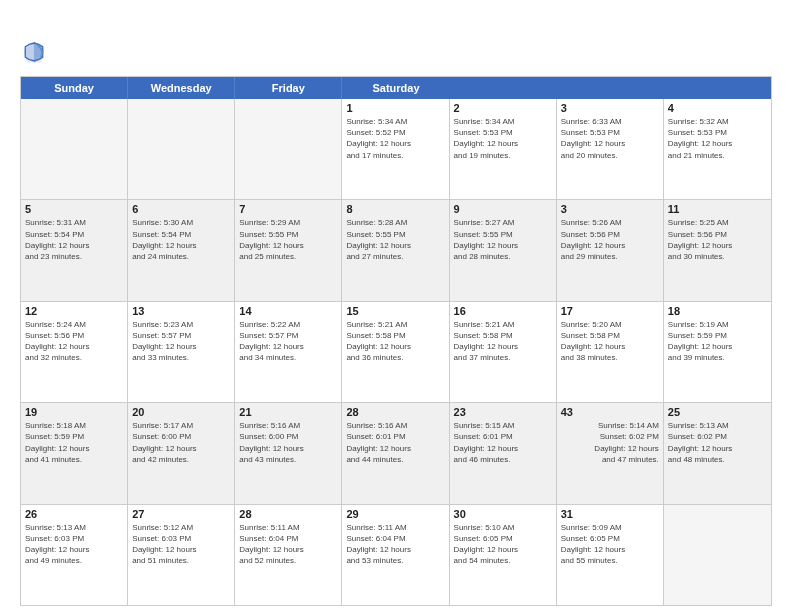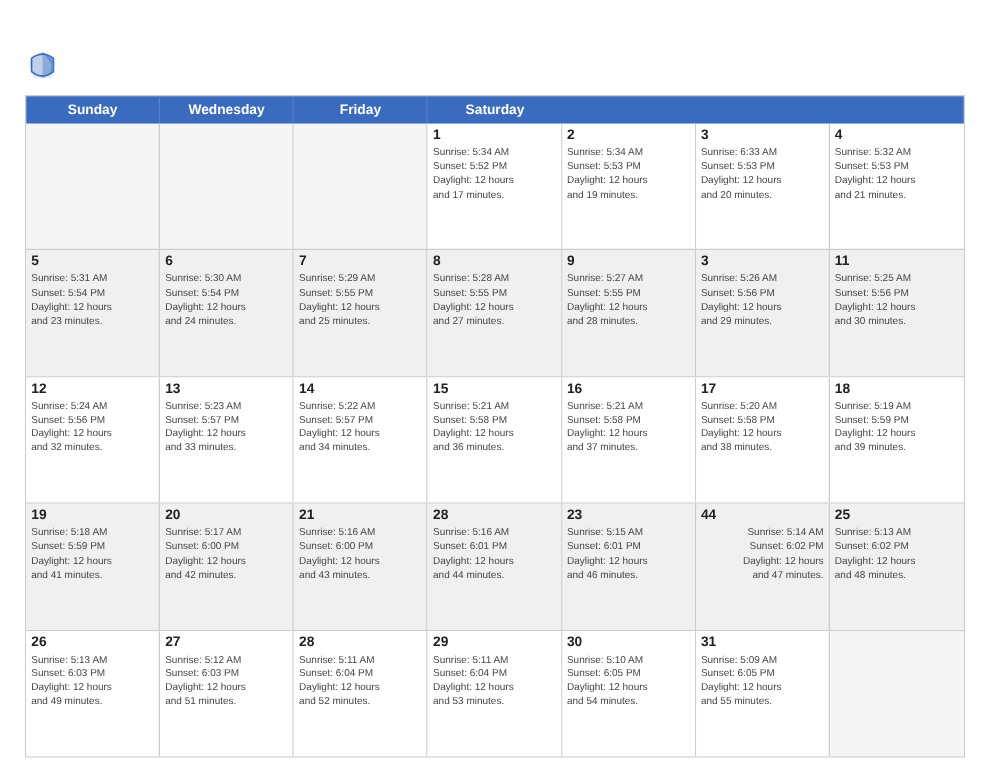--- a/index.html
+++ b/index.html
@@ -310,21 +310,21 @@
 and 44 minutes.</div>
           </div>
           <div class="cal-cell alt-bg">
             <span class="day-num">23</span>
             <div class="day-info" style="white-space: pre-line;">Sunrise: 5:15 AM
 Sunset: 6:01 PM
 Daylight: 12 hours
 and 46 minutes.</div>
           </div>
           <div class="cal-cell alt-bg">
-            <span class="day-num">44</span>
+            <span class="day-num">43</span>
             <div class="day-info" style="white-space: pre-line; text-align: right;">Sunrise: 5:14 AM
 Sunset: 6:02 PM
 Daylight: 12 hours
 and 47 minutes.</div>
           </div>
           <div class="cal-cell alt-bg">
             <span class="day-num">25</span>
             <div class="day-info" style="white-space: pre-line;">Sunrise: 5:13 AM
 Sunset: 6:02 PM
 Daylight: 12 hours

